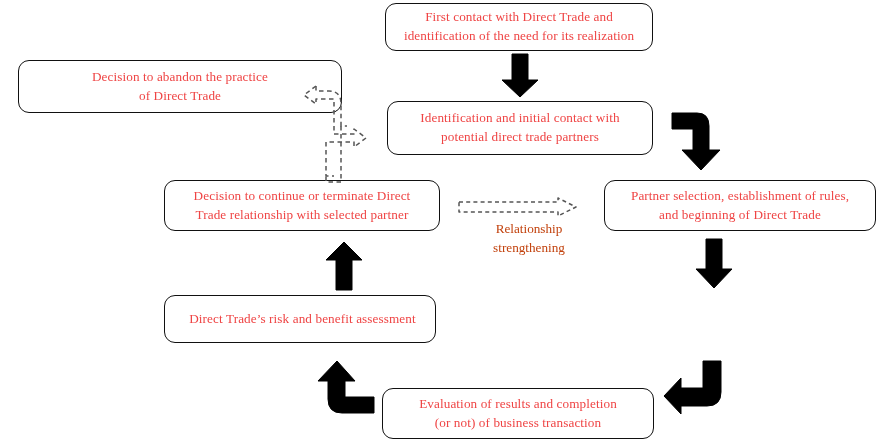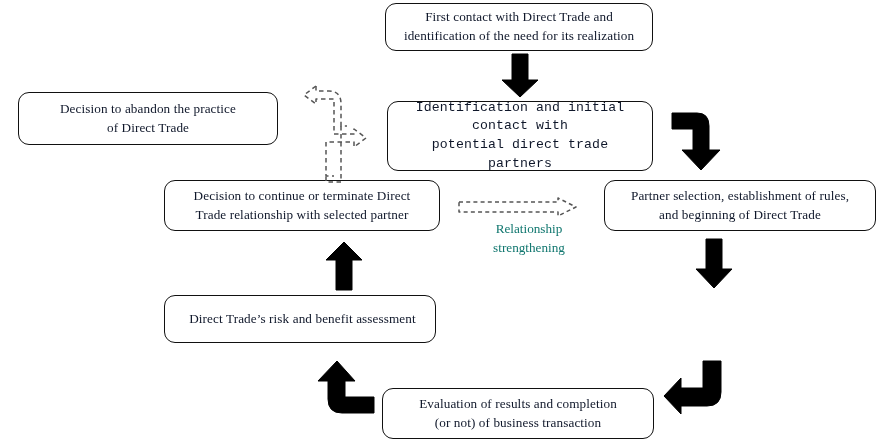--- a/index.html
+++ b/index.html
@@ -20,52 +20,52 @@
   .node {
     position: absolute;
     box-sizing: border-box;
     border: 1.4px solid #111111;
     border-radius: 11px;
     background: #ffffff;
     display: flex;
     align-items: center;
     justify-content: center;
     text-align: center;
-    color: #0f172a;
+    color: #ef4444;
     font-size: 13.2px;
     line-height: 1.42;
     letter-spacing: 0.1px;
     padding: 2px 8px;
     white-space: pre-line;
   }
   .edge-label {
     position: absolute;
     text-align: center;
-    color: #0f766e;
+    color: #c2410c;
     font-size: 13.2px;
     line-height: 1.42;
     white-space: pre-line;
   }
   .arrow {
     position: absolute;
   }
   .arrow svg { display: block; overflow: visible; }
 </style>
 </head>
 <body>
 
 <div id="canvas">
 
   <div class="node" style="left:385px; top:3px; width:268px; height:48px;">First contact with Direct Trade and
 identification of the need for its realization</div>
 
-  <div class="node" style="left:18px; top:92px; width:260px; height:53px;">Decision to abandon the practice
+  <div class="node" style="left:18px; top:60px; width:324px; height:53px;">Decision to abandon the practice
 of Direct Trade</div>
 
-  <div class="node" style="left:387px; top:101px; width:266px; height:70px;font-family:Liberation Mono, monospace;">Identification and initial contact with
+  <div class="node" style="left:387px; top:101px; width:266px; height:54px;">Identification and initial contact with
 potential direct trade partners</div>
 
   <div class="node" style="left:164px; top:180px; width:276px; height:51px;">Decision to continue or terminate Direct
 Trade relationship with selected partner</div>
 
   <div class="node" style="left:604px; top:180px; width:272px; height:51px;">Partner selection, establishment of rules,
 and beginning of Direct Trade</div>
 
   <div class="node" style="left:164px; top:295px; width:272px; height:48px;padding-left:13px;">Direct Trade’s risk and benefit assessment</div>
 

